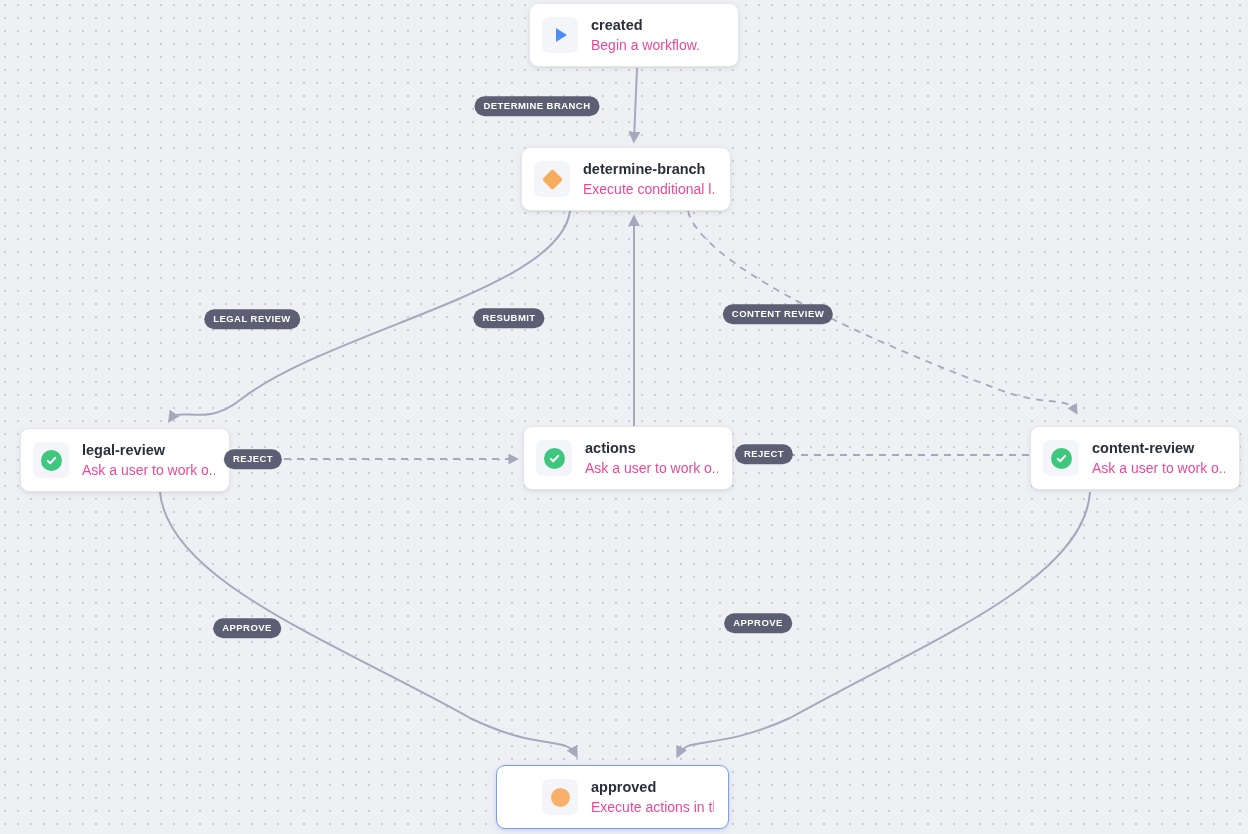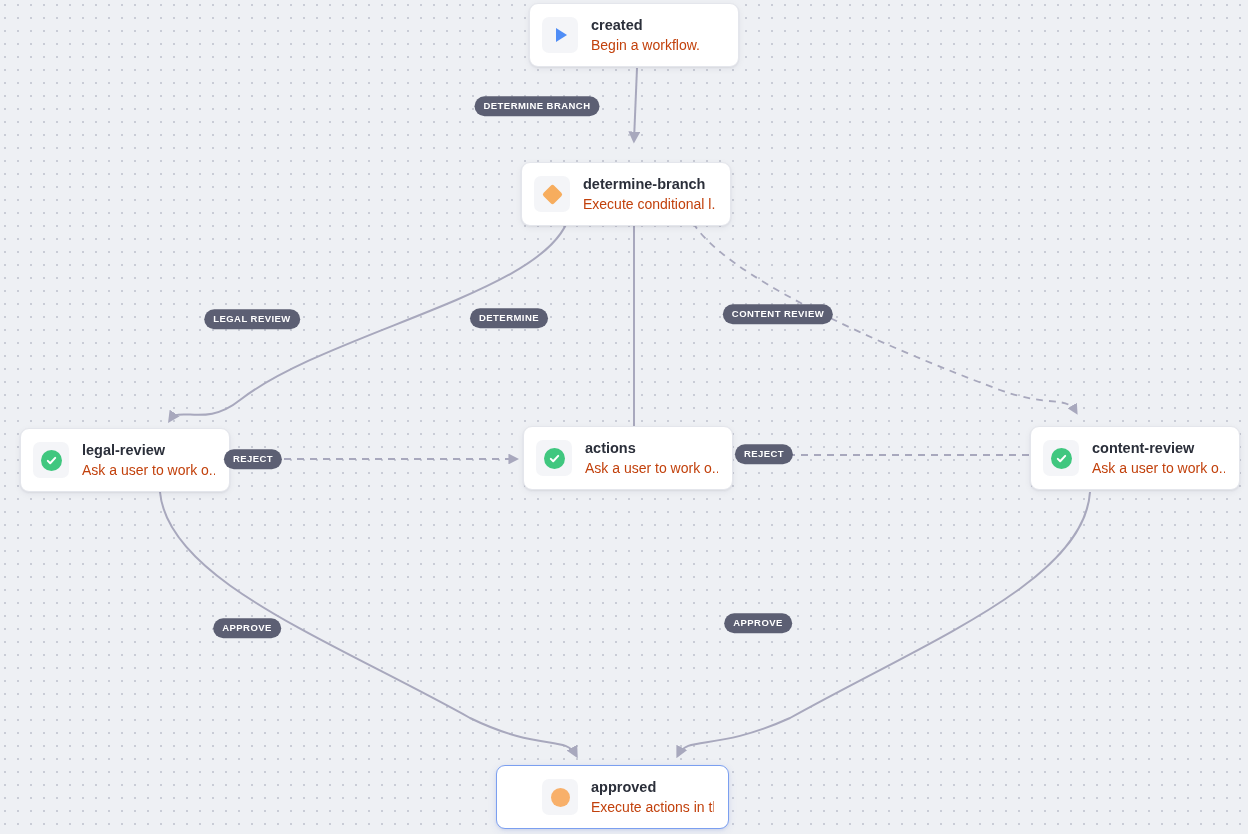--- a/index.html
+++ b/index.html
@@ -61,21 +61,21 @@
   }
   .node-title {
     font-size: 14.5px;
     font-weight: bold;
     color: #2b2f3a;
     line-height: 19px;
     white-space: nowrap;
   }
   .node-sub {
     font-size: 14px;
-    color: #c2410c;
+    color: #ec4899;
     line-height: 20px;
     white-space: nowrap;
     overflow: hidden;
   }
 
   
   .glyph-play {
     width: 0; height: 0;
     border-left: 11px solid #4f8df6;
     border-top: 7.5px solid transparent;
@@ -150,21 +150,21 @@
   <div class="node" style="left:529px; top:3px; width:210px;">
     <div class="node-icon">
       <div class="glyph-play"></div>
     </div>
     <div class="node-text">
       <div class="node-title">created</div>
       <div class="node-sub">Begin a workflow.</div>
     </div>
   </div>
 
-  <div class="node" style="left:521px; top:162px; width:210px;">
+  <div class="node" style="left:521px; top:147px; width:210px;">
     <div class="node-icon">
       <div class="glyph-diamond"></div>
     </div>
     <div class="node-text">
       <div class="node-title">determine-branch</div>
       <div class="node-sub">Execute conditional l...</div>
     </div>
   </div>
 
   <div class="node" style="left:20px; top:428px; width:210px;">
@@ -216,21 +216,21 @@
     <div class="node-text">
       <div class="node-title">approved</div>
       <div class="node-sub">Execute actions in th...</div>
     </div>
   </div>
 
   <div class="edge-label" style="left:537px; top:106px;">DETERMINE BRANCH</div>
 
   <div class="edge-label" style="left:252px; top:319px;">LEGAL REVIEW</div>
 
-  <div class="edge-label" style="left:509px; top:318px;">DETERMINE</div>
+  <div class="edge-label" style="left:509px; top:318px;">RESUBMIT</div>
 
   <div class="edge-label" style="left:778px; top:314px;">CONTENT REVIEW</div>
 
   <div class="edge-label" style="left:253px; top:459px;">REJECT</div>
 
   <div class="edge-label" style="left:764px; top:454px;">REJECT</div>
 
   <div class="edge-label" style="left:247px; top:628px;">APPROVE</div>
 
   <div class="edge-label" style="left:758px; top:623px;">APPROVE</div>

